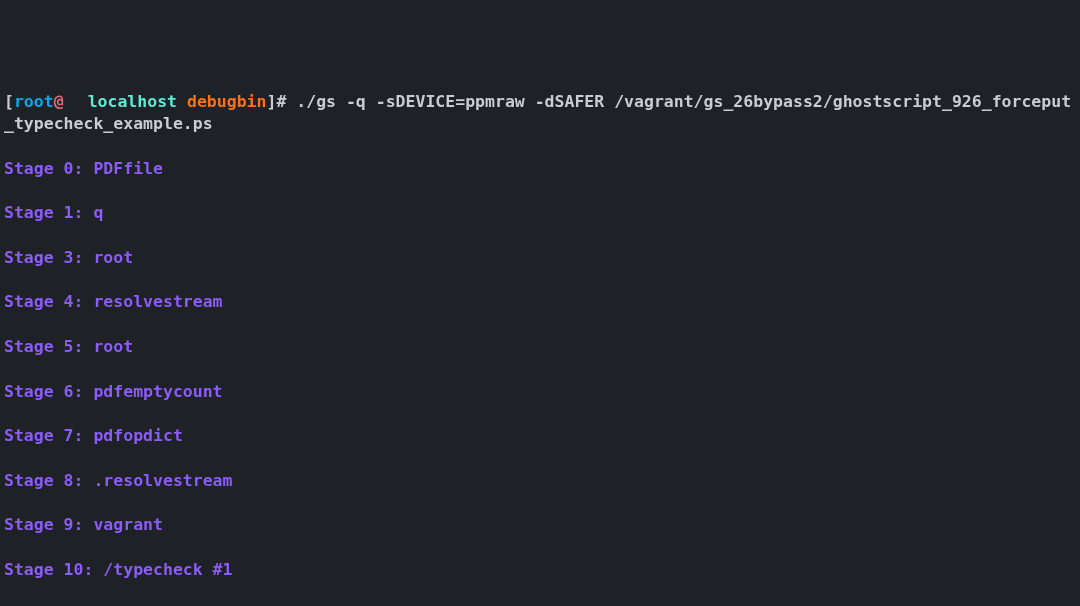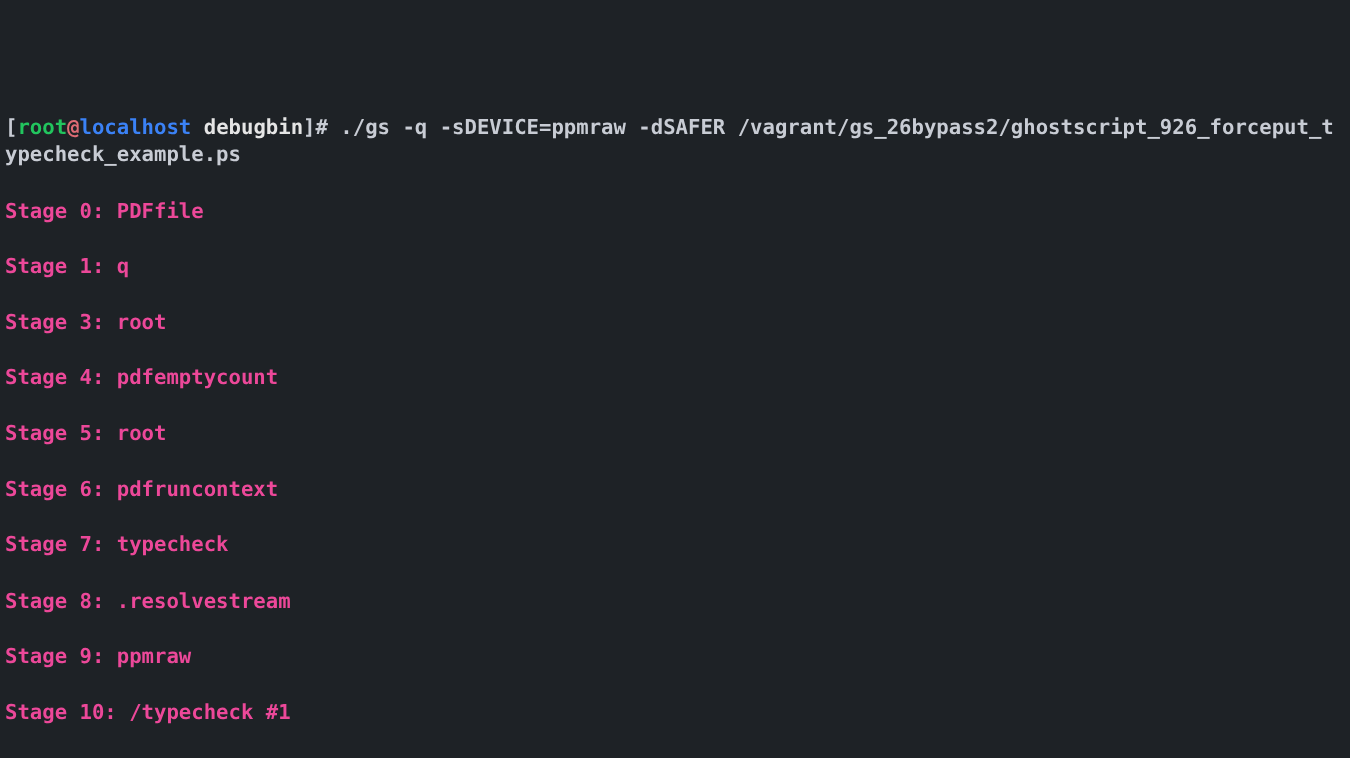--- a/index.html
+++ b/index.html
@@ -17,44 +17,44 @@
       white-space: pre;
       overflow: hidden;
       width: 1080px;
       height: 606px;
       font-weight: bold;
     }
     .term-line {
       white-space: pre-wrap;
       word-break: break-all;
     }
-    .prompt-user { color: #22c55e; }
+    .prompt-user { color: #0ea5e9; }
     .prompt-at { color: #e06c75; }
-    .prompt-host { color: #3b82f6; }
-    .prompt-path { color: #e5e5e5; }
+    .prompt-host { color: #5eead4; margin-left: 24px; }
+    .prompt-path { color: #f97316; }
     .prompt-bracket { color: #c8ccd4; }
     .prompt-hash { color: #c8ccd4; }
     .cmd { color: #c8ccd4; }
-    .stage-text { color: #ec4899; }
+    .stage-text { color: #8b5cf6; }
   </style>
 </head>
 <body>
 
 
 
 <div class="term-line"><span class="prompt-bracket">[</span><span class="prompt-user">root</span><span class="prompt-at">@</span><span class="prompt-host">localhost</span> <span class="prompt-path">debugbin</span><span class="prompt-bracket">]</span><span class="prompt-hash"># </span><span class="cmd">./gs -q -sDEVICE=ppmraw -dSAFER /vagrant/gs_26bypass2/ghostscript_926_forceput_typecheck_example.ps</span></div>
 <div class="term-line stage-text">Stage 0: PDFfile</div>
 <div class="term-line stage-text">Stage 1: q</div>
 <div class="term-line stage-text">Stage 3: root</div>
-<div class="term-line stage-text">Stage 4: pdfemptycount</div>
+<div class="term-line stage-text">Stage 4: resolvestream</div>
 <div class="term-line stage-text">Stage 5: root</div>
-<div class="term-line stage-text">Stage 6: pdfruncontext</div>
-<div class="term-line stage-text">Stage 7: typecheck</div>
+<div class="term-line stage-text">Stage 6: pdfemptycount</div>
+<div class="term-line stage-text">Stage 7: pdfopdict</div>
 <div class="term-line stage-text">Stage 8: .resolvestream</div>
-<div class="term-line stage-text">Stage 9: ppmraw</div>
+<div class="term-line stage-text">Stage 9: vagrant</div>
 <div class="term-line stage-text">Stage 10: /typecheck #1</div>
 <div class="term-line stage-text">Stage 10: /typecheck #2</div>
 
 
 
 
 
 
 
 

